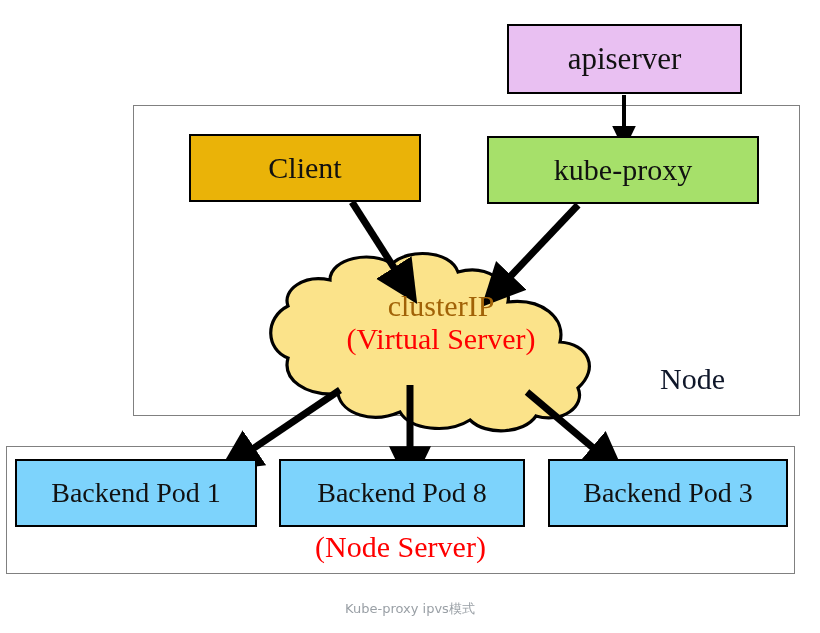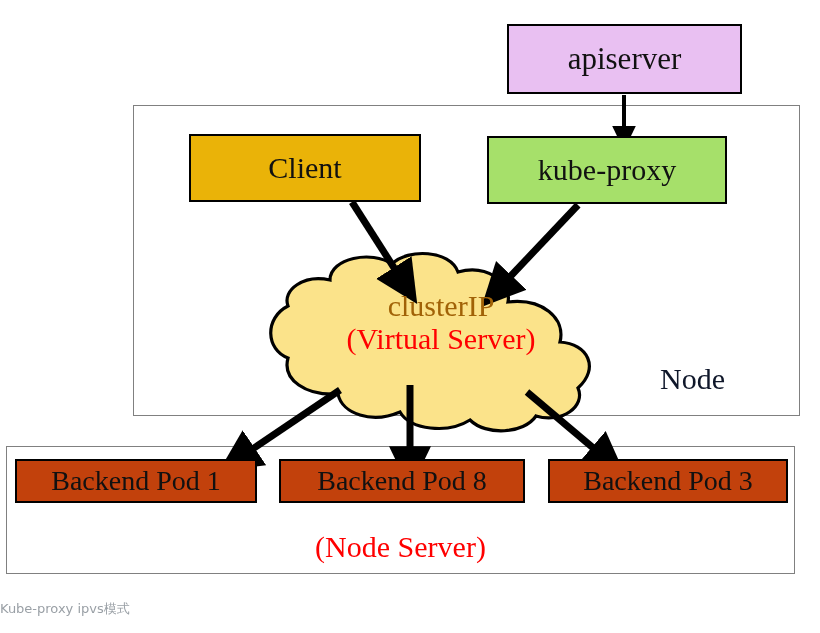--- a/index.html
+++ b/index.html
@@ -67,29 +67,29 @@
     left: 189px;
     top: 134px;
     width: 232px;
     height: 68px;
     background: #eab308;
     font-size: 30px;
   }
   .kubeproxy {
     left: 487px;
     top: 136px;
-    width: 240px;
+    width: 272px;
     height: 68px;
     background: #a6e06a;
     font-size: 30px;
   }
   .pod {
-    background: #c2410c;
+    background: #7dd3fc;
     font-size: 28px;
-    height: 44px;
+    height: 68px;
     top: 459px;
   }
   .pod1 { left: 15px;  width: 242px; }
   .pod2 { left: 279px; width: 246px; }
   .pod3 { left: 548px; width: 240px; }
 
   .cloud-label {
     position: absolute;
     left: 276px;
     top: 290px;
@@ -123,21 +123,21 @@
     width: 789px;
     text-align: center;
     font-size: 30px;
     color: #ff0000;
   }
   .caption {
     position: absolute;
     left: 0px;
     top: 600px;
     width: 820px;
-    text-align: left;
+    text-align: center;
     font-family: "DejaVu Sans", "Liberation Sans", sans-serif;
     font-size: 13px;
     color: #9aa0a6;
   }
 </style>
 </head>
 <body>
 
 <div id="canvas">
 

